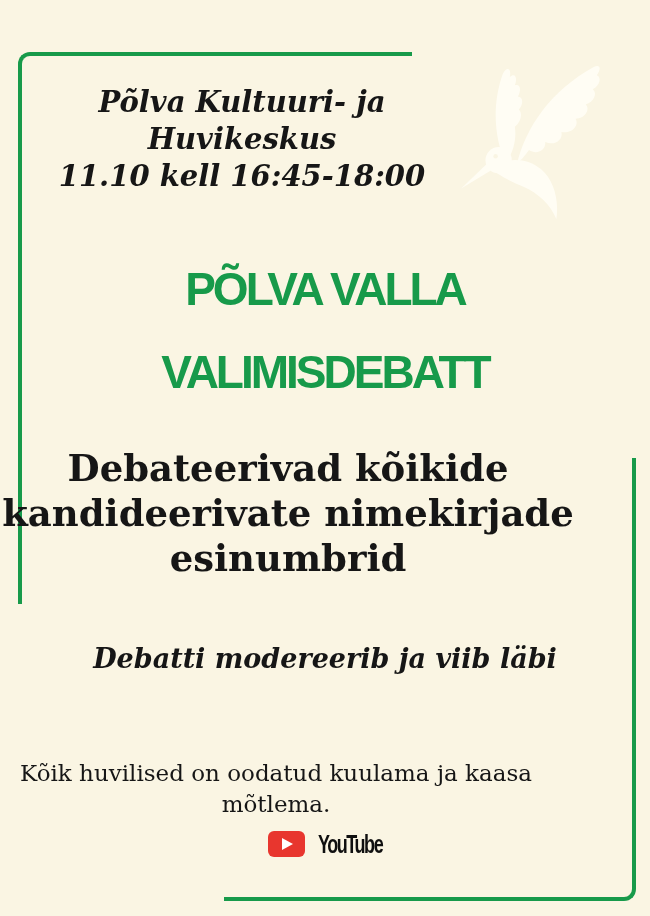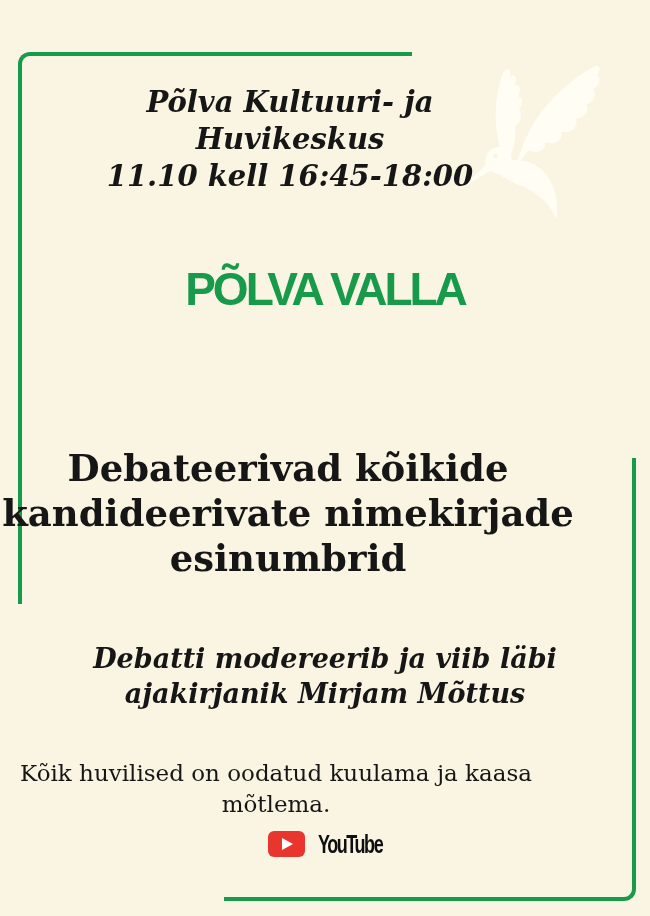--- a/index.html
+++ b/index.html
@@ -34,21 +34,21 @@
   }
   
   .hummingbird{position:absolute;left:448px;top:60px;width:162px;height:162px;}
   .hummingbird .bird{fill:var(--bird-white);}
   .hummingbird .eye{fill:var(--background);}
   
   .venue{
     position:absolute;left:0;top:84px;width:484px;
     text-align:center;
     font-weight:bold;font-style:italic;
-    font-size:29px;line-height:37px;padding-left:48px;
+    font-size:29px;line-height:37px;
   }
   
   .title{
     position:absolute;left:0;top:248px;width:650px;margin:0;
     text-align:center;
     font-family:"Liberation Sans",sans-serif;
     font-weight:bold;
     font-size:46px;line-height:83px;letter-spacing:-3px;
     color:var(--accent-green);
   }
@@ -116,31 +116,31 @@
     <circle class="eye" cx="47" cy="95" r="2.2"></circle>
   </svg>
 
   <div class="venue">
     <div>Põlva Kultuuri- ja Huvikeskus</div>
     <div>11.10 kell 16:45-18:00</div>
   </div>
 
   <h1 class="title">
     <span>PÕLVA VALLA</span><br>
+    <span>VALIMISDEBATT</span>
   </h1>
 
   <div class="subtitle">
     <div>Debateerivad kõikide</div>
     <div>kandideerivate nimekirjade</div>
     <div>esinumbrid</div>
   </div>
 
   <div class="moderator">
     <div>Debatti modereerib ja viib läbi</div>
-    <div>ajakirjanik Mirjam Mõttus</div>
   </div>
 
   <div class="footer">
     <div>Kõik huvilised on oodatud kuulama ja kaasa mõtlema.</div>
   </div>
 
   <div class="youtube">
     <span class="yt-icon">
       <span class="yt-play"></span>
     </span>

